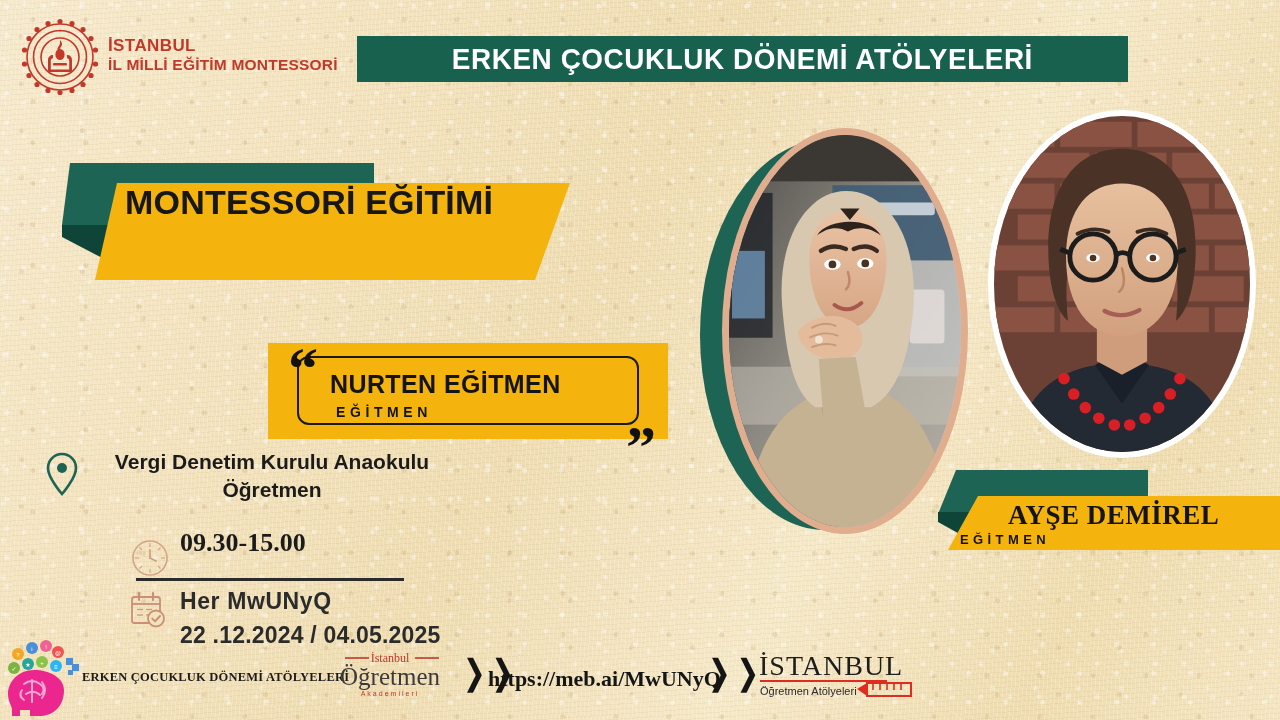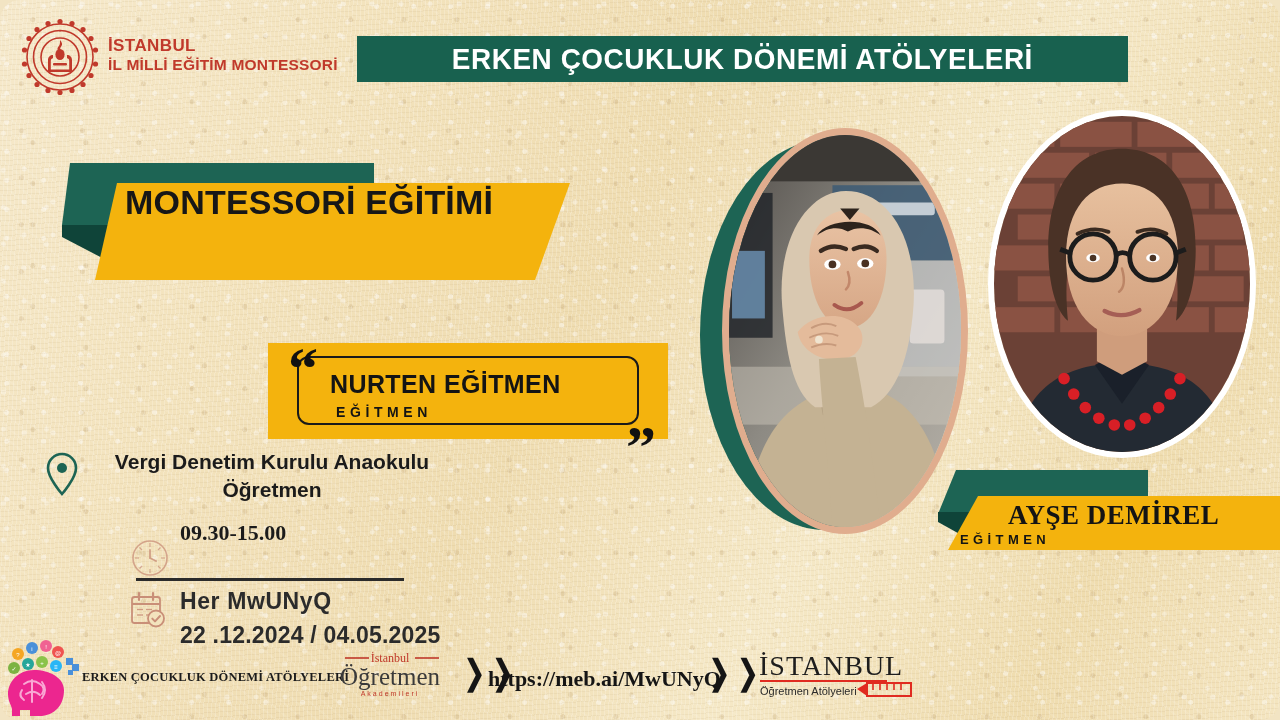--- a/index.html
+++ b/index.html
@@ -11,21 +11,20 @@
   #poster{
     position:relative;width:1280px;height:720px;overflow:hidden;
     background:
       radial-gradient(circle at 18% 22%, rgba(255,255,255,.40) 0 2px, transparent 3px),
       radial-gradient(circle at 62% 48%, rgba(196,168,120,.30) 0 2px, transparent 3px),
       radial-gradient(circle at 83% 12%, rgba(255,255,255,.35) 0 2px, transparent 3px),
       radial-gradient(circle at 35% 78%, rgba(190,160,110,.25) 0 2px, transparent 3px),
       radial-gradient(circle at 8% 60%, rgba(255,255,255,.30) 0 2px, transparent 3px),
       linear-gradient(118deg,#f6e9cb 0%,#f3e3bd 22%,#efdcb0 45%,#f5e8c6 66%,#efdcae 84%,#f4e5c0 100%);
     background-size:37px 29px,53px 41px,29px 33px,61px 47px,43px 37px,100% 100%;
-    border-radius:20px;
   }
   
   #poster:before{
     content:"";position:absolute;inset:0;pointer-events:none;z-index:1;
     background-image:
       repeating-linear-gradient(94deg, rgba(255,255,255,.22) 0 1px, transparent 1px 4px),
       repeating-linear-gradient(176deg, rgba(168,138,92,.10) 0 1px, transparent 1px 5px),
       repeating-linear-gradient(41deg, rgba(255,255,255,.10) 0 2px, transparent 2px 9px);
     opacity:.85;
   }
@@ -88,22 +87,22 @@
   
   #venue{left:40px;top:448px;width:420px;z-index:4;}
   #pin{position:absolute;left:4px;top:4px;width:36px;height:44px;}
   #venue-text{
     position:absolute;left:52px;top:0;width:360px;text-align:center;
     font-family:Liberation Sans, sans-serif;font-weight:700;font-size:21px;
     color:#1b1b1b;line-height:1.35;
   }
   #clock{position:absolute;left:90px;top:90px;width:40px;height:40px;}
   #time-text{
-    position:absolute;left:140px;top:72px;
-    font-family:"Liberation Serif",serif;font-weight:700;font-size:22px;color:#1b1b1b;
+    position:absolute;left:140px;top:80px;
+    font-family:"Liberation Serif",serif;font-weight:700;font-size:26px;color:#1b1b1b;
   }
   #rule{position:absolute;left:96px;top:130px;width:268px;height:3px;background:#2b2b2b;}
   #cal{position:absolute;left:88px;top:142px;width:40px;height:40px;}
   #day-text{
     position:absolute;left:140px;top:140px;
     font-weight:700;font-size:23px;color:#2b2b2b;letter-spacing:.6px;
   }
   #date-text{
     position:absolute;left:140px;top:174px;
     font-weight:700;font-size:23px;color:#2b2b2b;letter-spacing:.2px;

